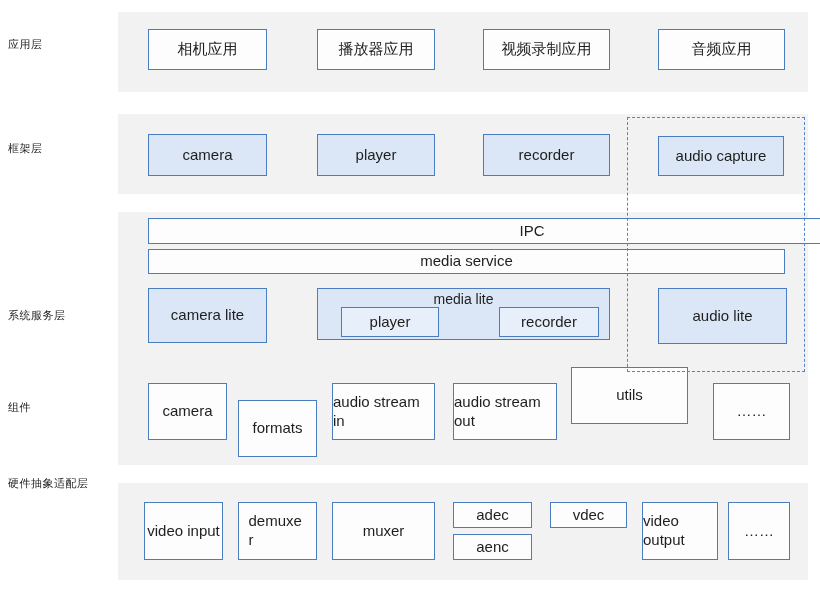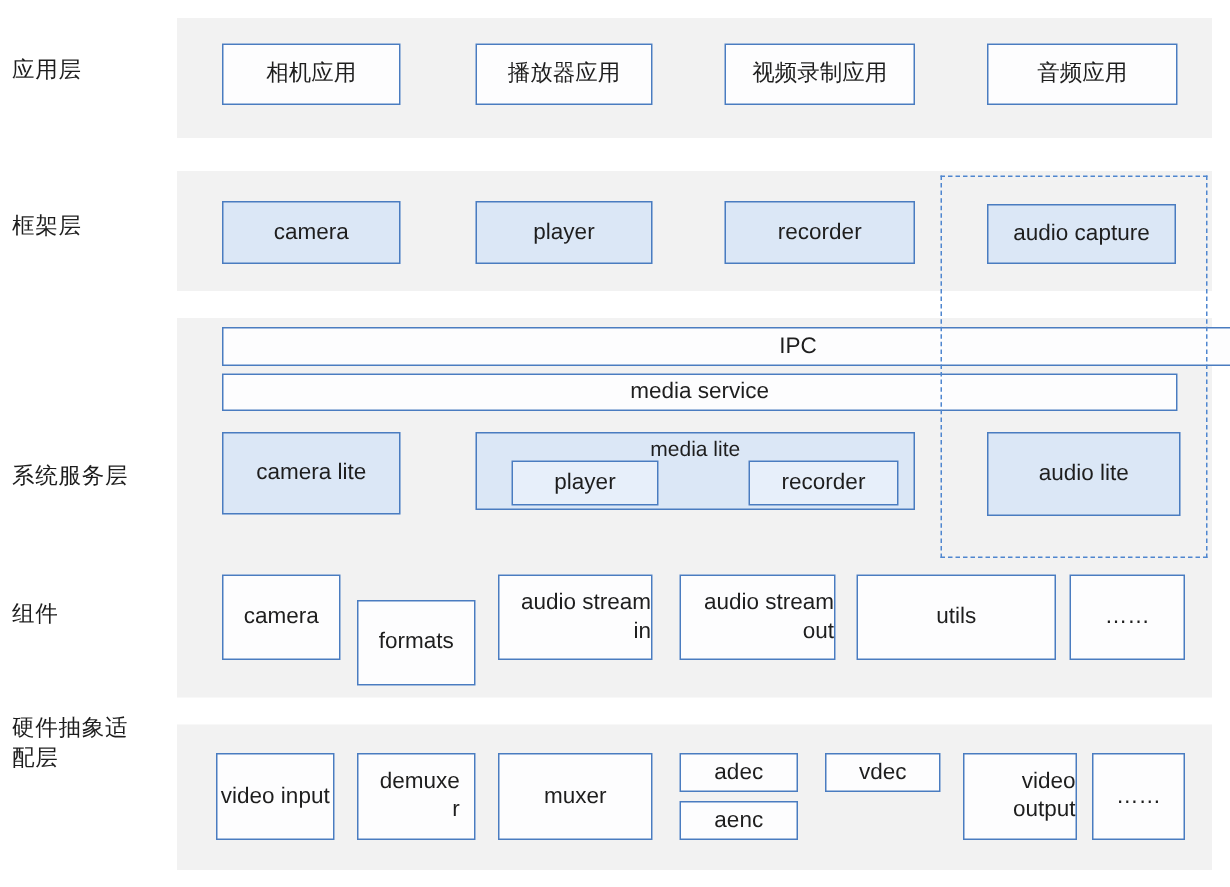--- a/index.html
+++ b/index.html
@@ -3,32 +3,32 @@
 <meta charset="utf-8">
 <style>
   html,body { margin:0; padding:0; background:#ffffff; }
   .stage {
     position:relative; width:820px; height:591px; background:#ffffff;
     font-family:"Liberation Sans","DejaVu Sans",sans-serif;
     color:var(--text,#1e1e1e);
     overflow:hidden;
   }
   .side-label {
-    position:absolute; left:8px; font-size:15px; line-height:1.35;
+    position:absolute; left:8px; font-size:11px; line-height:1.35;
     color:#1d1d1d; letter-spacing:0.5px;
   }
   .band {
     position:absolute; left:118px; width:690px;
     background:var(--band-bg,#f2f2f2);
   }
   .box {
     position:absolute; box-sizing:border-box;
     border:1px solid var(--border-blue,#4a7cc0);
     display:flex; align-items:center; justify-content:center;
-    text-align:right; font-size:15px; line-height:1.25;
+    text-align:left; font-size:15px; line-height:1.25;
     color:var(--text,#1e1e1e);
   }
   .white { background:var(--white-fill,#fdfdfe); }
   .blue  { background:var(--light-blue,#dbe7f6); }
   .inner { background:var(--inner-blue,#e7effa); }
   .mlc   {
     position:absolute; box-sizing:border-box;
     border:1px solid var(--border-blue,#4a7cc0);
     background:var(--light-blue,#dbe7f6);
     padding-left:41px;
@@ -84,21 +84,21 @@
     <div class="box inner" style="left:23px;top:18px;width:98px;height:30px">player</div>
     <div class="box inner" style="left:181px;top:18px;width:100px;height:30px">recorder</div>
   </div>
 
   <div class="box blue z4" style="left:658px;top:288px;width:129px;height:56px">audio lite</div>
 
   <div class="box white z2" style="left:148px;top:383px;width:79px;height:57px">camera</div>
   <div class="box white z2" style="left:238px;top:400px;width:79px;height:57px">formats</div>
   <div class="box white z2" style="left:453px;top:383px;width:104px;height:57px">audio stream out</div>
   <div class="box white z2" style="left:332px;top:383px;width:103px;height:57px">audio stream in</div>
-  <div class="box white z2" style="left:571px;top:383px;width:133px;height:57px">utils</div>
+  <div class="box white z2" style="left:571px;top:367px;width:117px;height:57px">utils</div>
   <div class="box white z2" style="left:713px;top:383px;width:77px;height:57px">……</div>
 
   <div class="box white z2" style="left:144px;top:502px;width:79px;height:58px">video input</div>
   <div class="box white z2" style="left:238px;top:502px;width:79px;height:58px">
       <span class="brk">demuxer</span>
     </div>
   <div class="box white z2" style="left:453px;top:502px;width:79px;height:26px">adec</div>
   <div class="box white z2" style="left:332px;top:502px;width:103px;height:58px">muxer</div>
   <div class="box white z2" style="left:453px;top:534px;width:79px;height:26px">aenc</div>
   <div class="box white z2" style="left:550px;top:502px;width:77px;height:26px">vdec</div>

